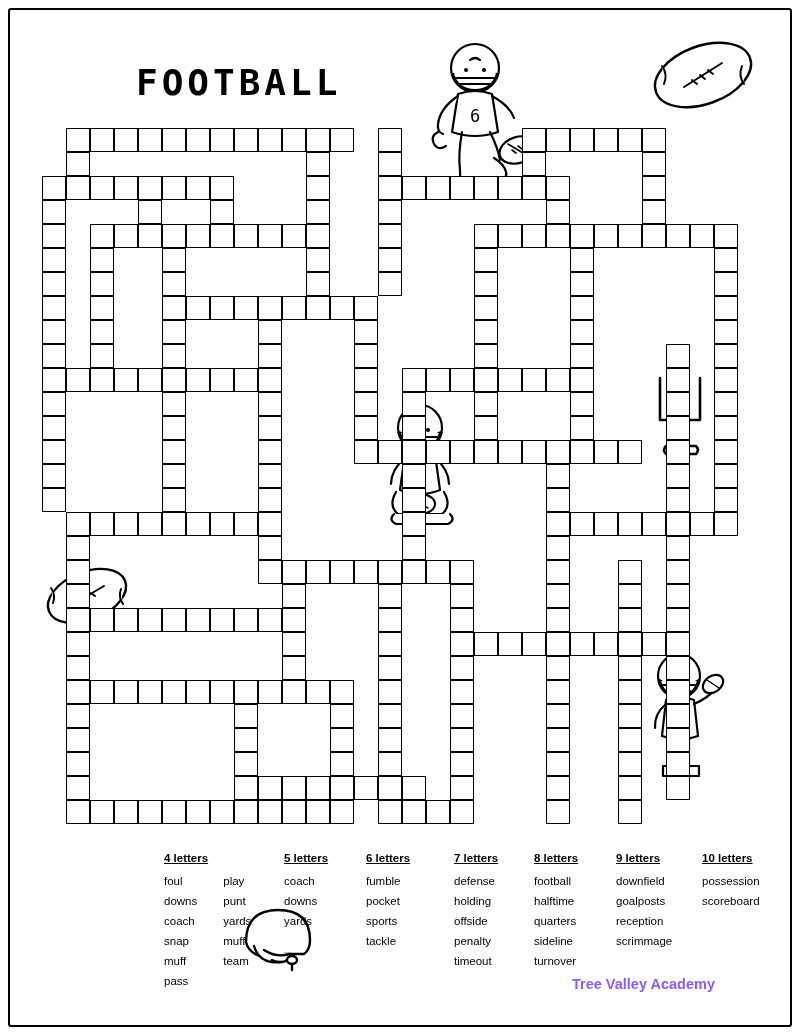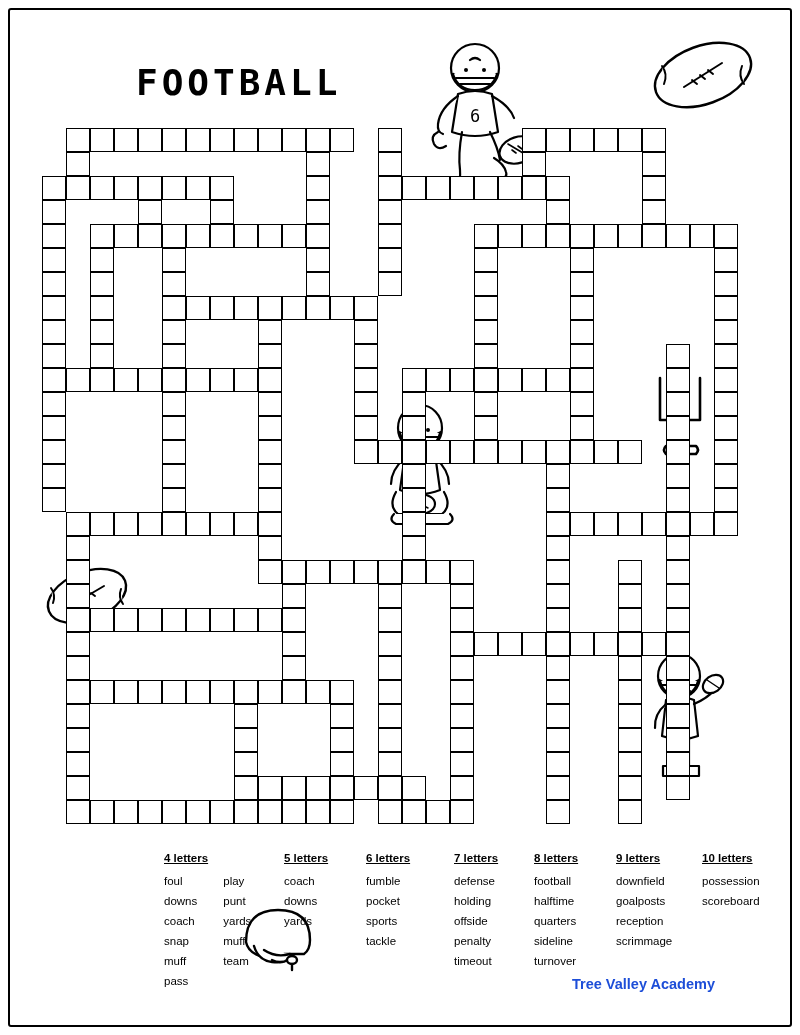--- a/index.html
+++ b/index.html
@@ -66,21 +66,21 @@
   .wb-sub {
     margin-top: 10px;
   }
   .wb-two {
     display: flex;
     gap: 26px;
   }
   .brand {
     position: absolute;
     left: 572px; top: 976px;
-    color: #1d4ed8;
+    color: #8b5cf6;
     font-size: 14.5px;
     font-weight: bold;
   }
   
   .art { position: absolute; }
   .art svg { display: block; }
 </style>
 </head>
 <body>
 

